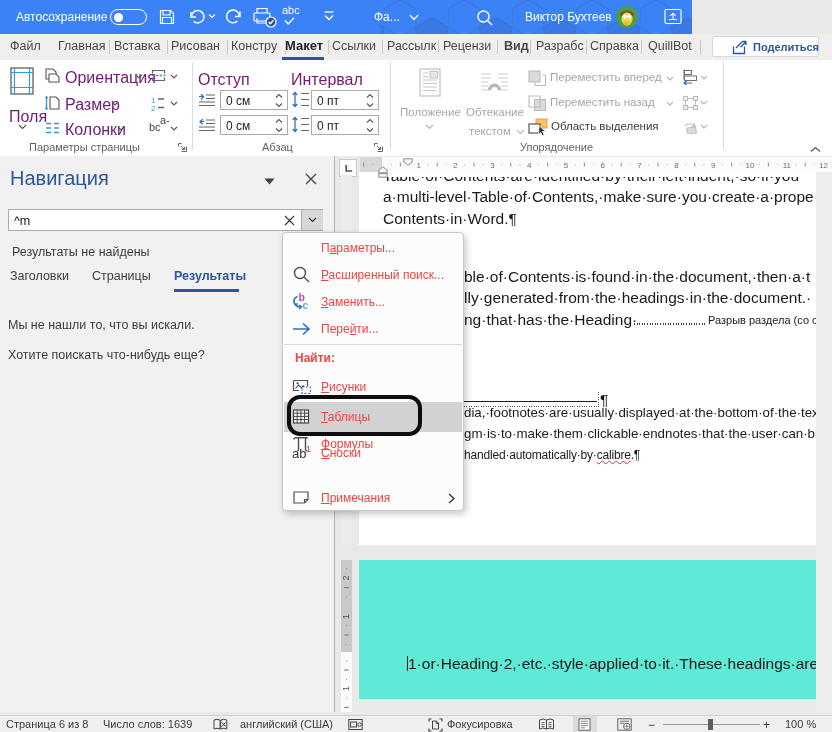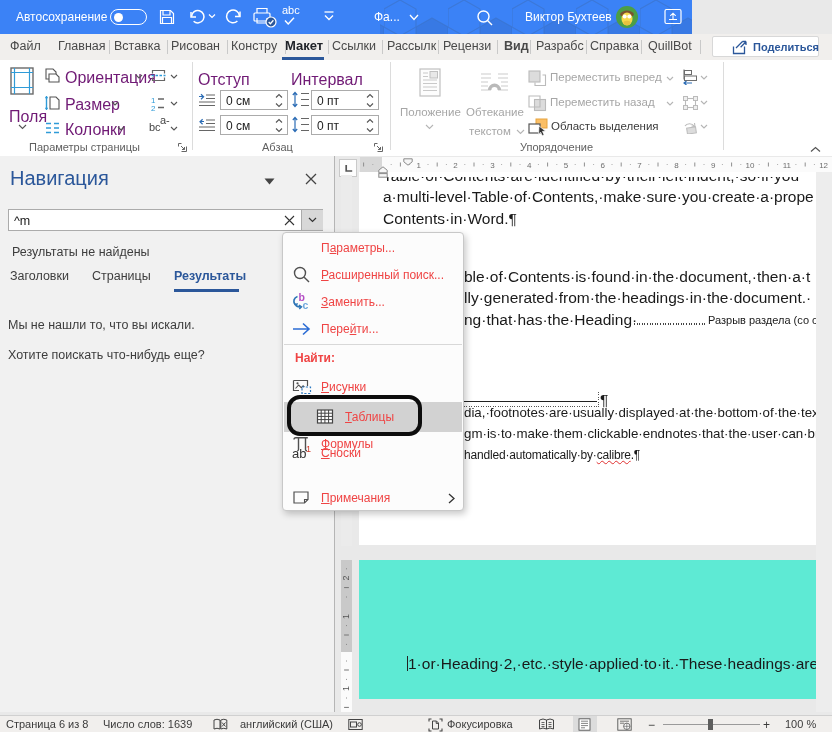--- a/index.html
+++ b/index.html
@@ -579,21 +579,21 @@
     <div class="mitem" style="top:140px;">
       <svg class="micon" viewBox="0 0 22 20">
         <path d="M2.5 3.5 h14 v5.5 M8 13.5 h-5.5 v-10" fill="none" stroke="#505050" stroke-width="1.2"></path>
         <path d="M4.5 11.5 l3.2-3.5 l2.6 2.6 l1.8-1.8 l1.5 1.5" fill="none" stroke="#505050" stroke-width="1.1"></path>
         <circle cx="6.5" cy="6.3" r="1.1" fill="#505050"></circle>
         <rect x="11" y="10" width="8.5" height="6.5" fill="#fbfbfb" stroke="#2b79c2" stroke-width="1.2" stroke-dasharray="2.2 1.6"></rect>
       </svg>
       <span class="mtext"><u>Р</u>исунки</span>
     </div>
     <div class="abs" style="left:1px;top:169px;width:178px;height:30px;background:#d2d2d2;"></div>
-    <div class="mitem" style="top:170.5px;margin-left:24px;">
+    <div class="mitem" style="top:170.5px;">
       <svg class="micon" viewBox="0 0 22 20">
         <rect x="2.5" y="3" width="15" height="13" fill="#fff" stroke="#444" stroke-width="1.2"></rect>
         <path d="M2.5 6.2 h15 M2.5 9.4 h15 M2.5 12.6 h15 M6.2 3 v13 M9.9 3 v13 M13.6 3 v13" stroke="#444" stroke-width="1"></path>
       </svg>
       <span class="mtext"><u>Т</u>аблицы</span>
     </div>
     <div class="mitem" style="top:197.5px;">
       <svg class="micon" viewBox="0 0 22 20">
           <path d="M3 5.5 q0 -1.8 1.8 -1.8 h12 M7.5 4 v11.5 q0 1 -1.2 1.3 M14.5 4 v11.5 q0 1.3 1.5 1.3" fill="none" stroke="#505050" stroke-width="1.4"></path>
         </svg>

